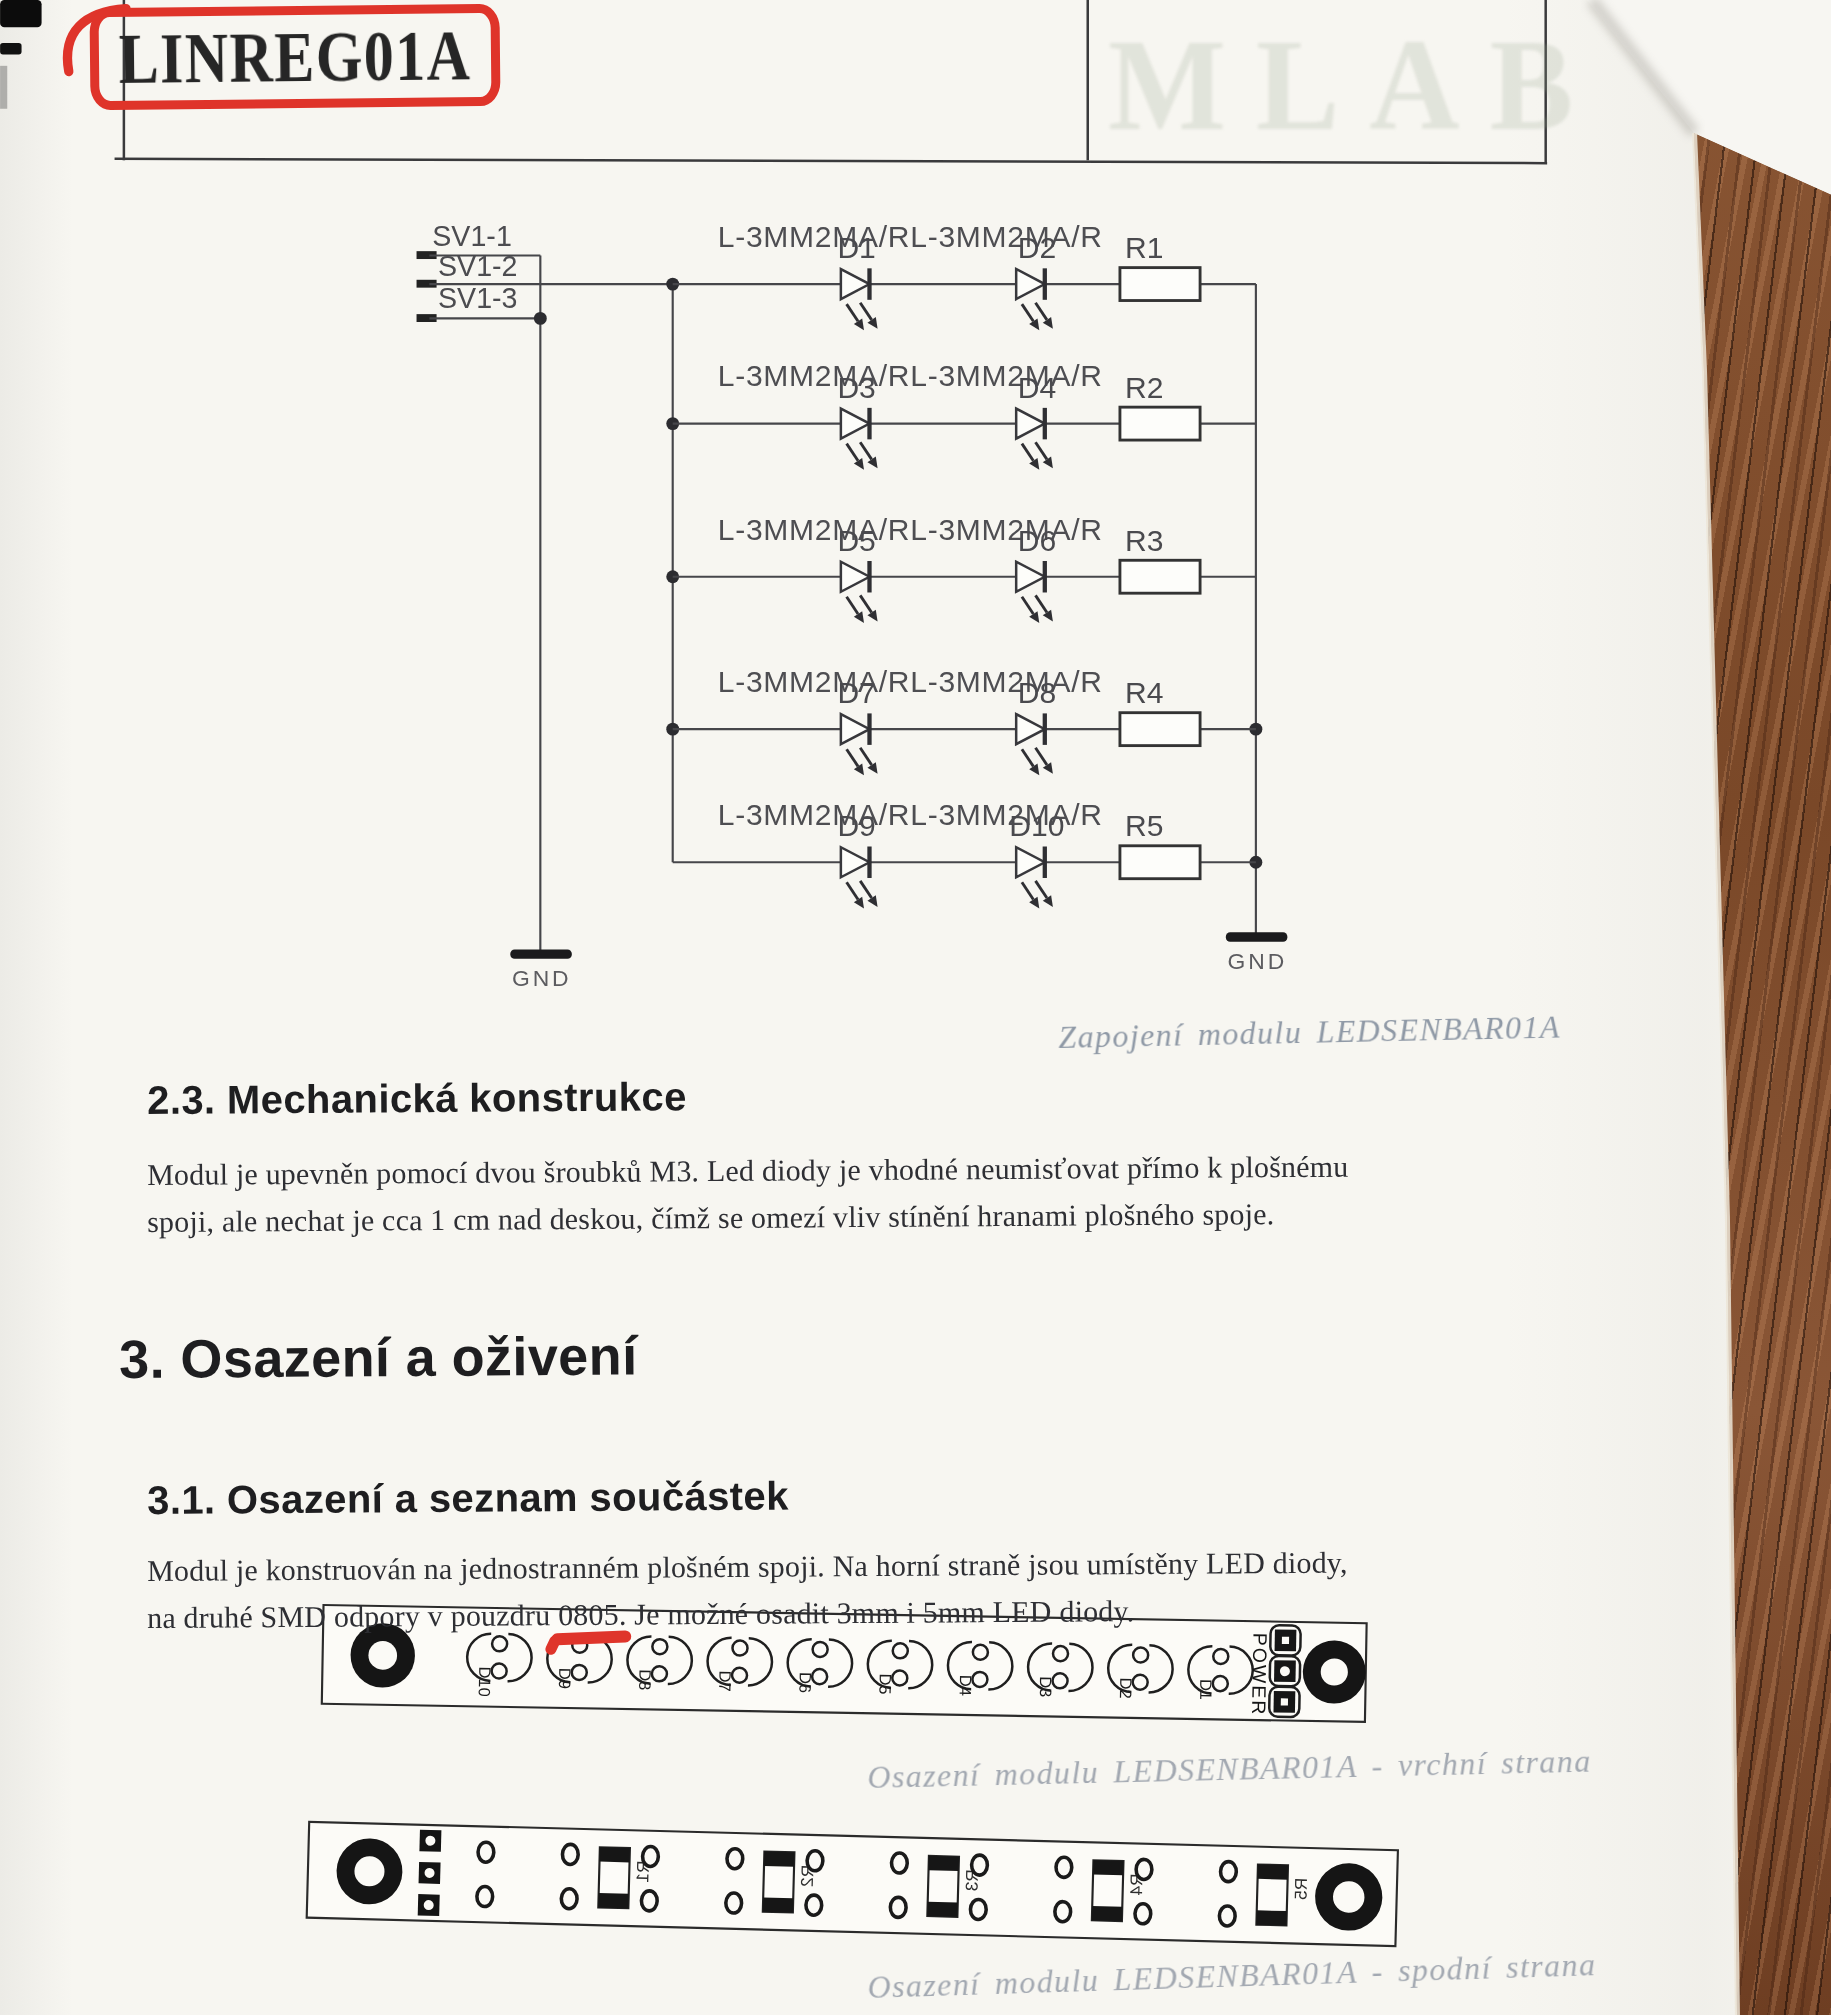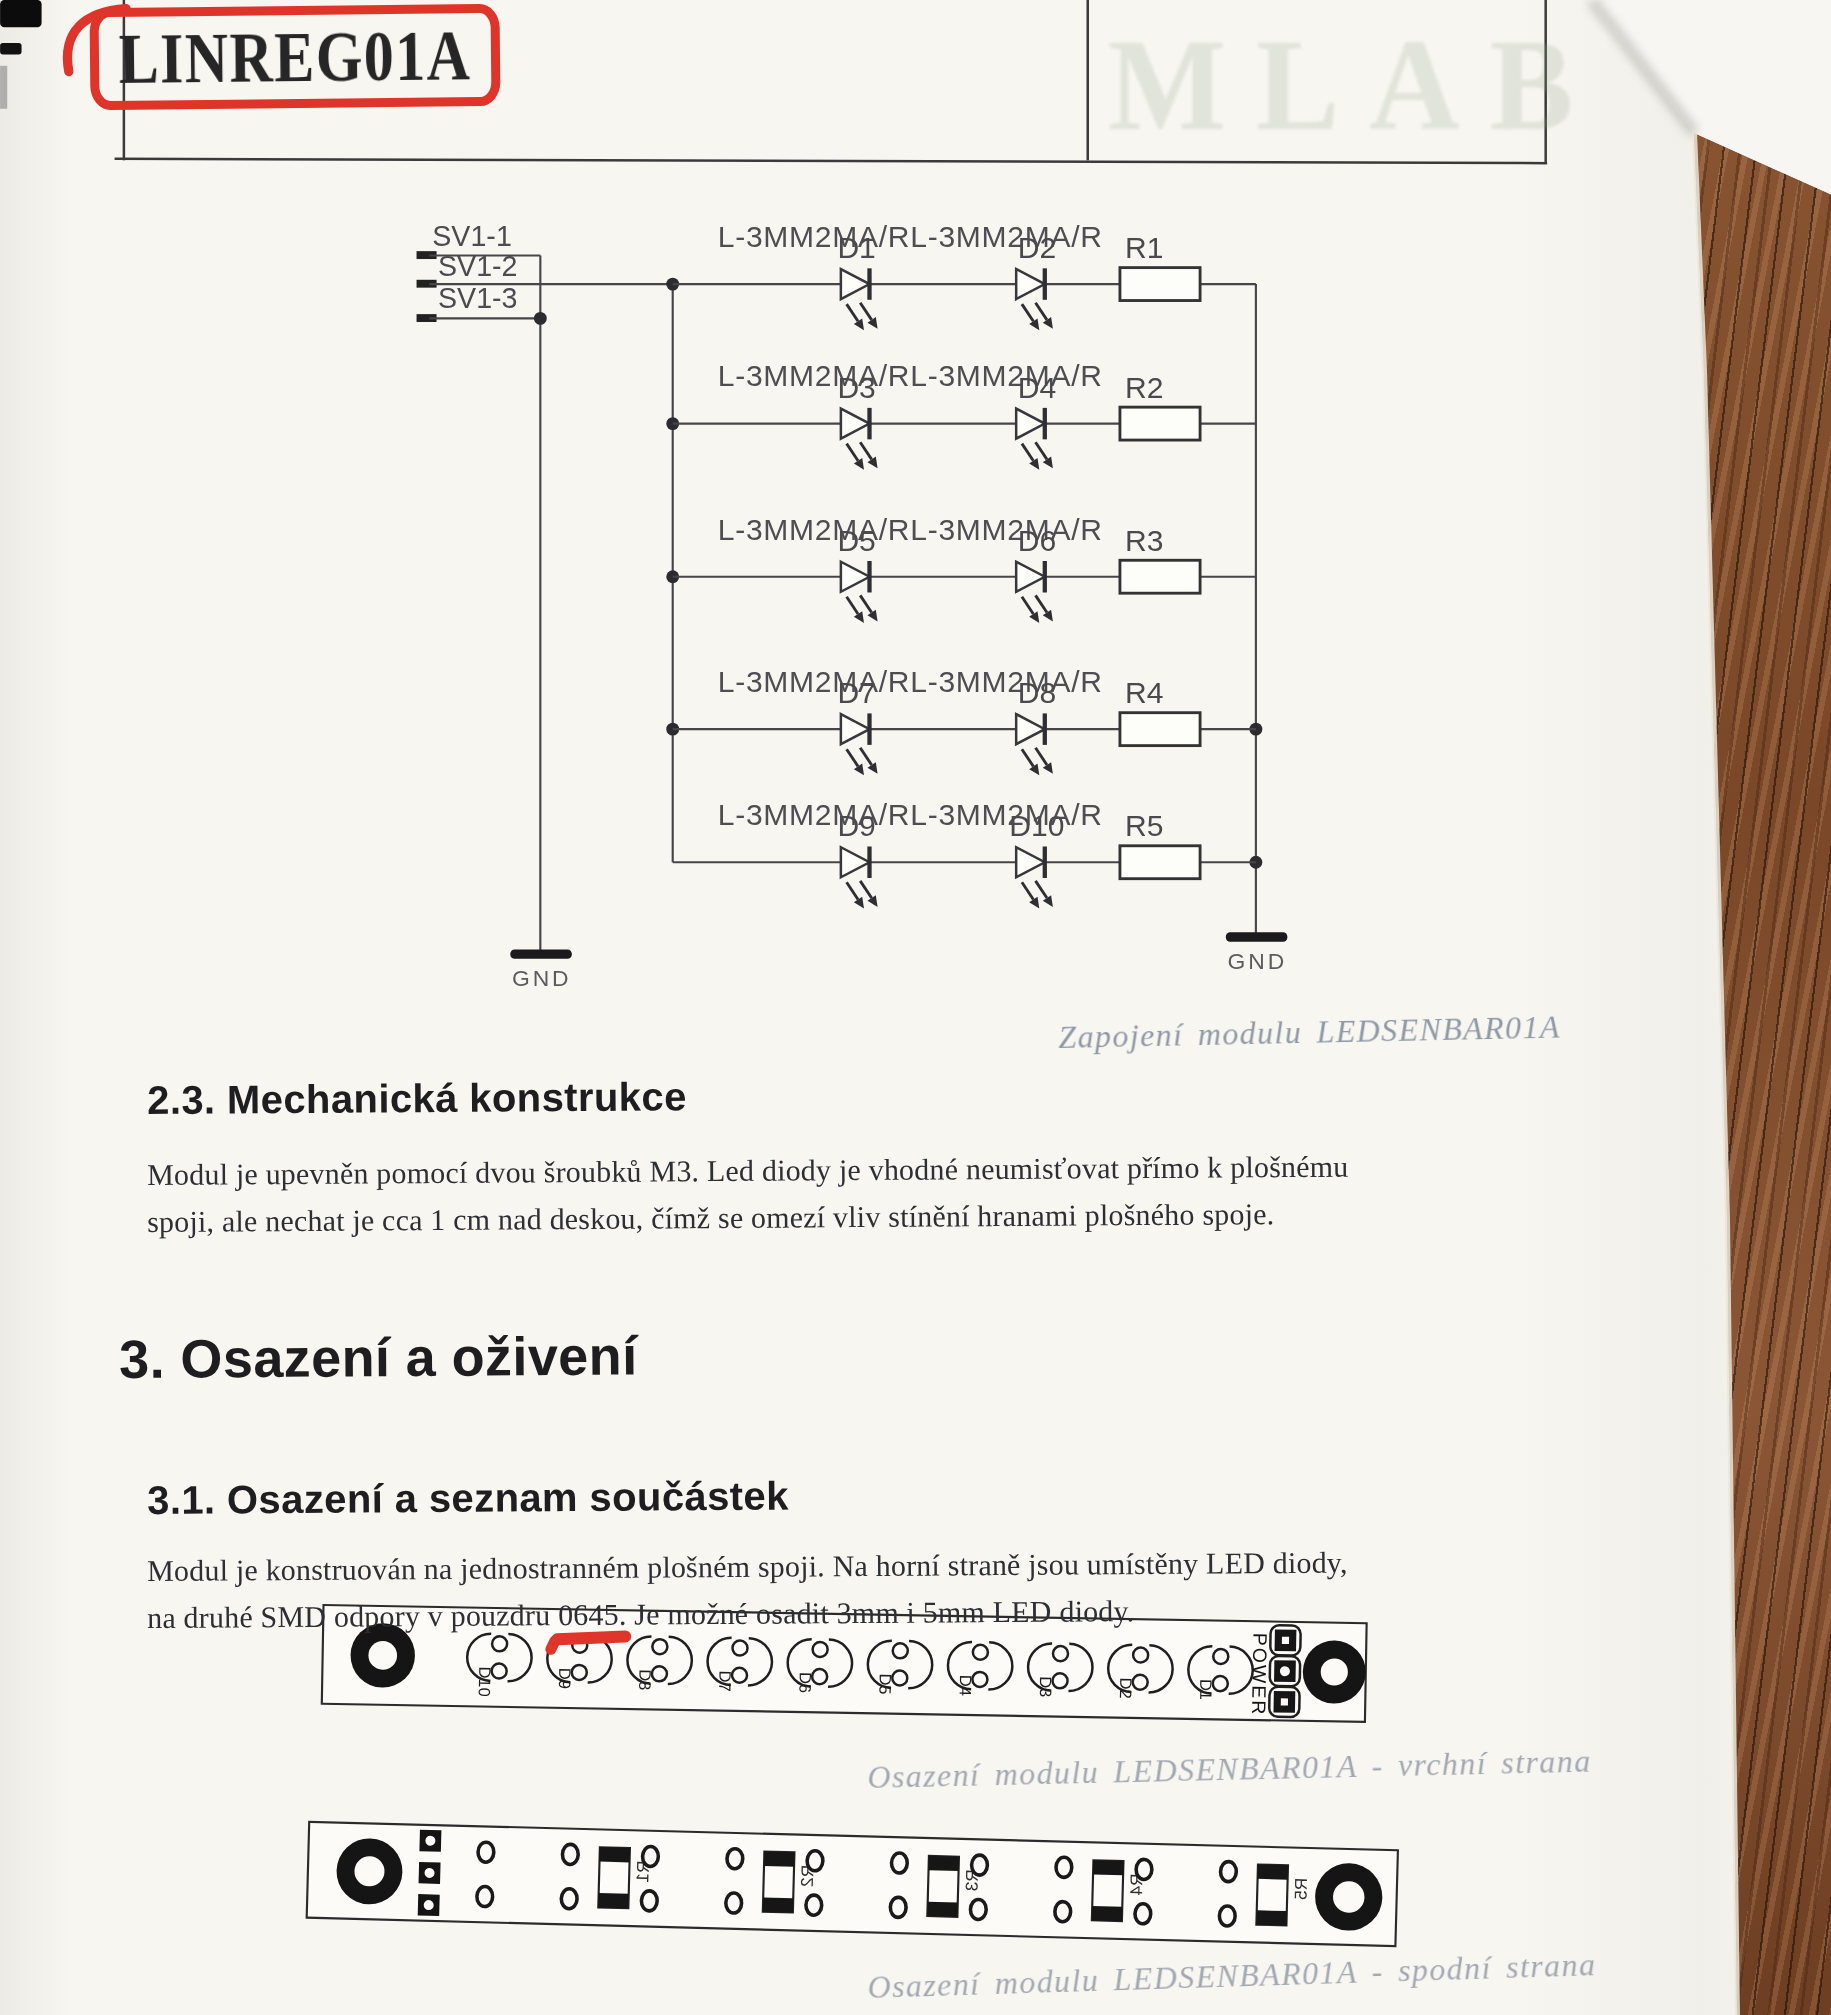--- a/index.html
+++ b/index.html
@@ -414,19 +414,19 @@
 
   <div class="abs h-sans h2" style="left:147px;top:1078px;transform:rotate(-0.4deg);">2.3. Mechanická konstrukce</div>
   <div class="abs body-line" style="left:147px;top:1158px;transform:rotate(-0.4deg);">Modul je upevněn pomocí dvou šroubků M3. Led diody je vhodné neumisťovat přímo k plošnému</div>
   <div class="abs body-line" style="left:147px;top:1205px;transform:rotate(-0.4deg);">spoji, ale nechat je cca 1 cm nad deskou, čímž se omezí vliv stínění hranami plošného spoje.</div>
 
   <div class="abs h-sans h1" style="left:119px;top:1328px;transform:rotate(-0.4deg);">3. Osazení a oživení</div>
   <div class="abs h-sans h2" style="left:147px;top:1478px;transform:rotate(-0.4deg);">3.1. Osazení a seznam součástek</div>
 
   <div class="abs body-line" style="left:147px;top:1554px;transform:rotate(-0.4deg);">Modul je konstruován na jednostranném plošném spoji. Na horní straně jsou umístěny LED diody,</div>
   <div class="abs body-line" style="left:147px;top:1601px;transform:rotate(-0.4deg);">
-    <span>na druhé SMD odpory v pouzdru </span><span class="mark">0645.</span><span> Je možné osadit 3mm i 5mm LED diody.</span>
+    <span>na druhé SMD odpory v pouzdru </span><span class="mark">0805.</span><span> Je možné osadit 3mm i 5mm LED diody.</span>
   </div>
 
   <div class="abs caption fainter" style="left:867px;top:1759px;transform:rotate(-1.3deg);">Osazení modulu LEDSENBAR01A - vrchní strana</div>
   <div class="abs caption fainter" style="left:867px;top:1969px;transform:rotate(-1.8deg);">Osazení modulu LEDSENBAR01A - spodní strana</div>
 </div>
 
 
 </body></html>

